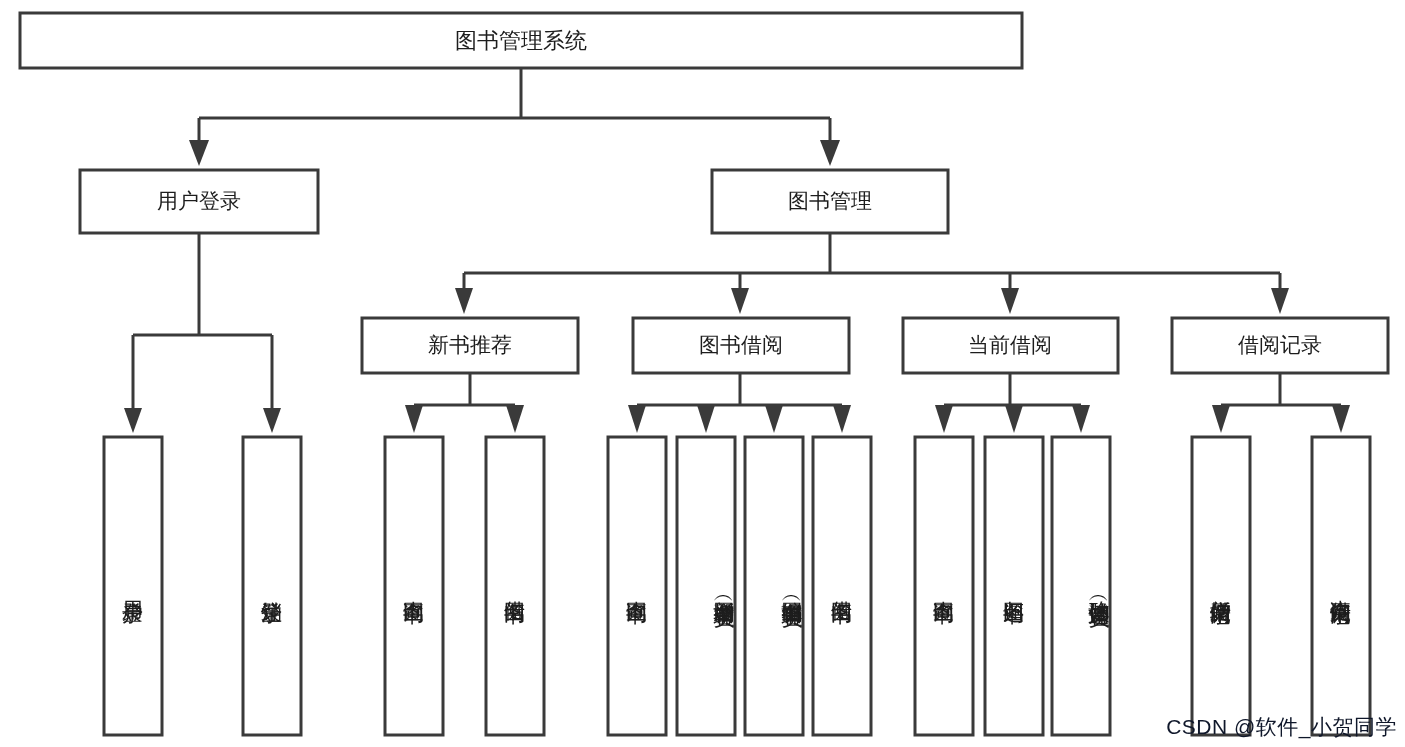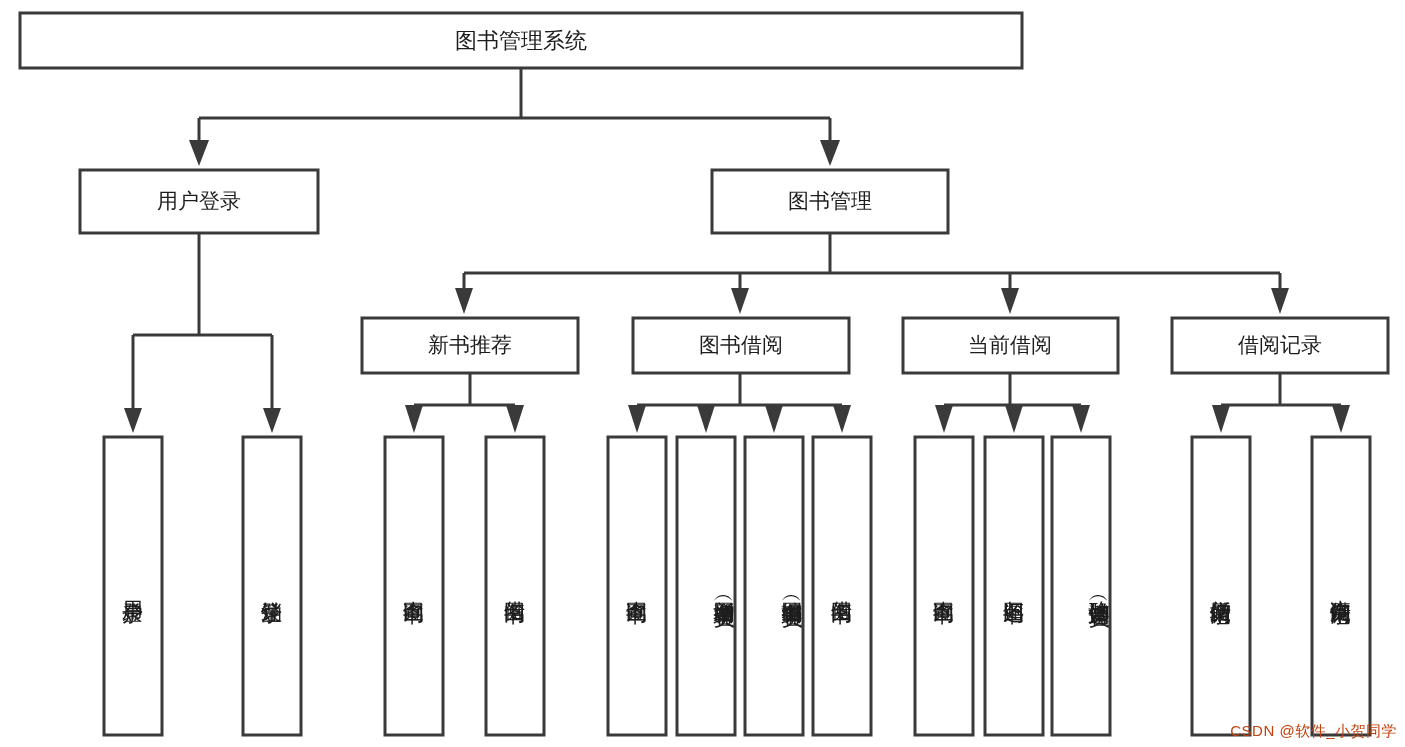--- a/index.html
+++ b/index.html
@@ -72,22 +72,22 @@
     pointer-events: none;
   }
   .leaf-label.centered {
     align-items: center;
   }
   .watermark {
     position: absolute;
     right: 8px;
     bottom: 6px;
     font-family: "Liberation Sans", sans-serif;
-    font-size: 15px;
-    color: #c2410c;
+    font-size: 21px;
+    color: #0f172a;
     white-space: nowrap;
     letter-spacing: 0.5px;
   }
 </style>
 </head>
 <body>
 
 <div id="diagram-root">
 
   <svg class="flow" viewBox="0 0 1405 747" xmlns="http://www.w3.org/2000/svg">

